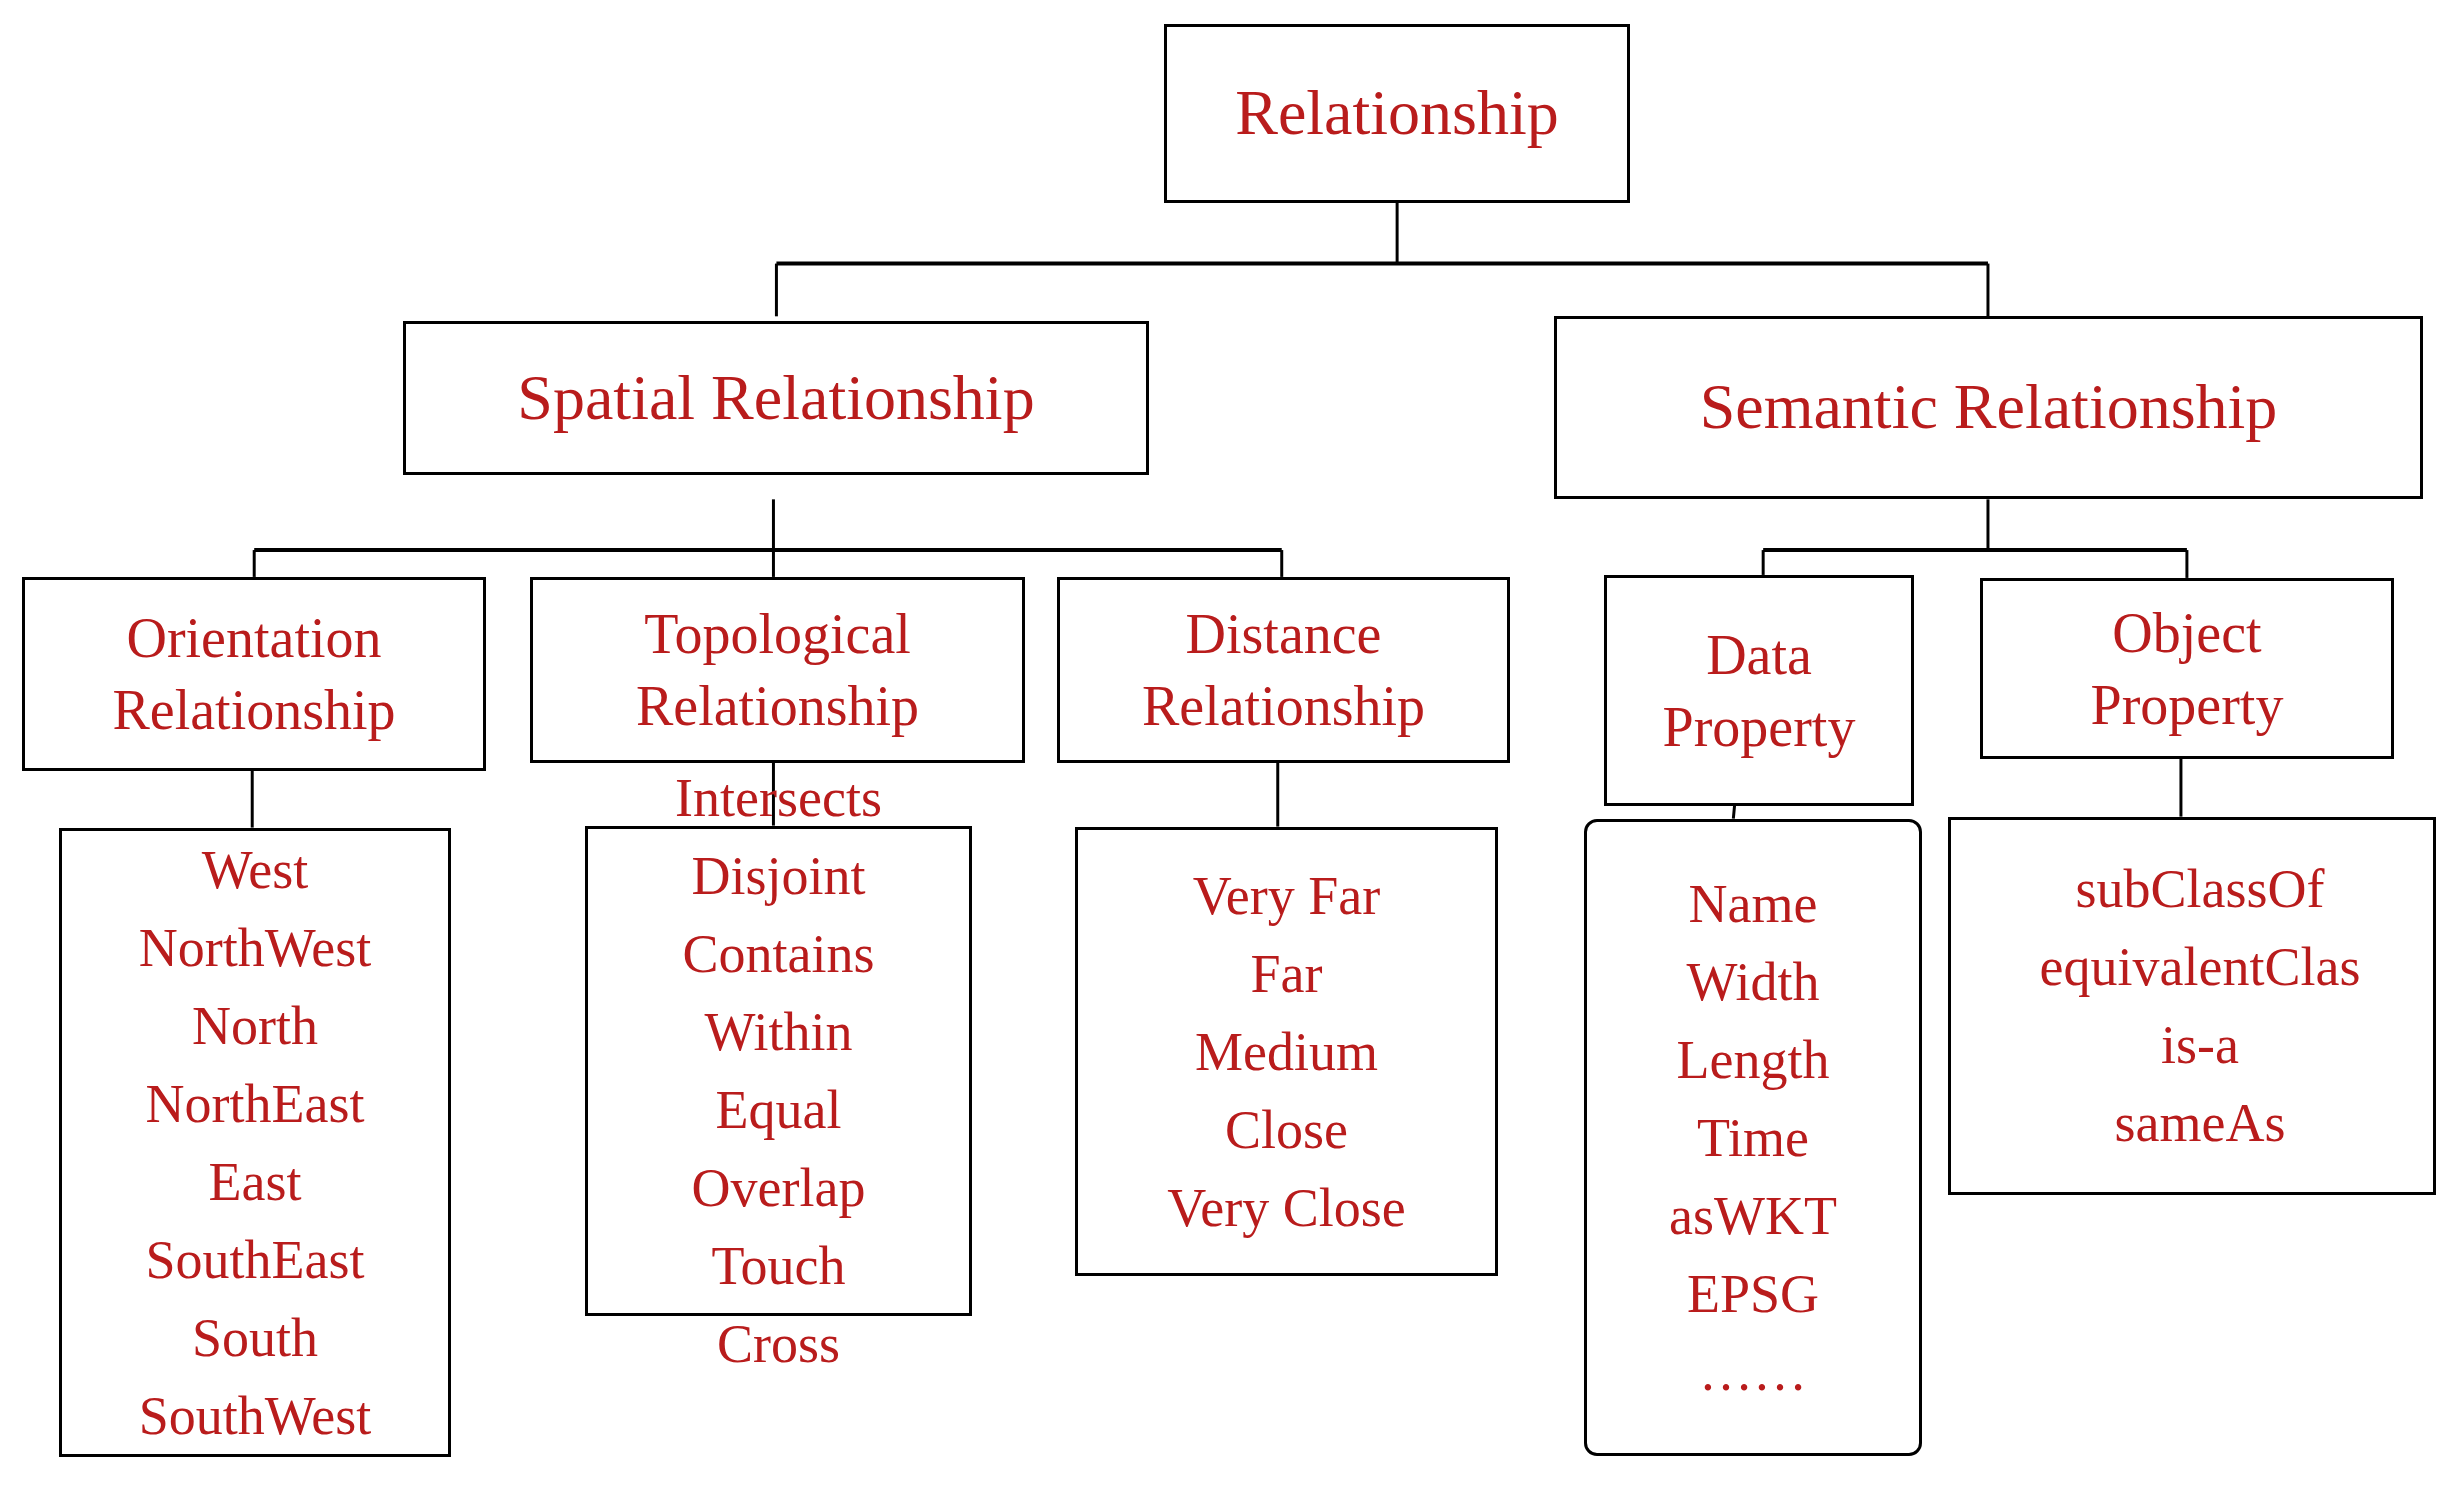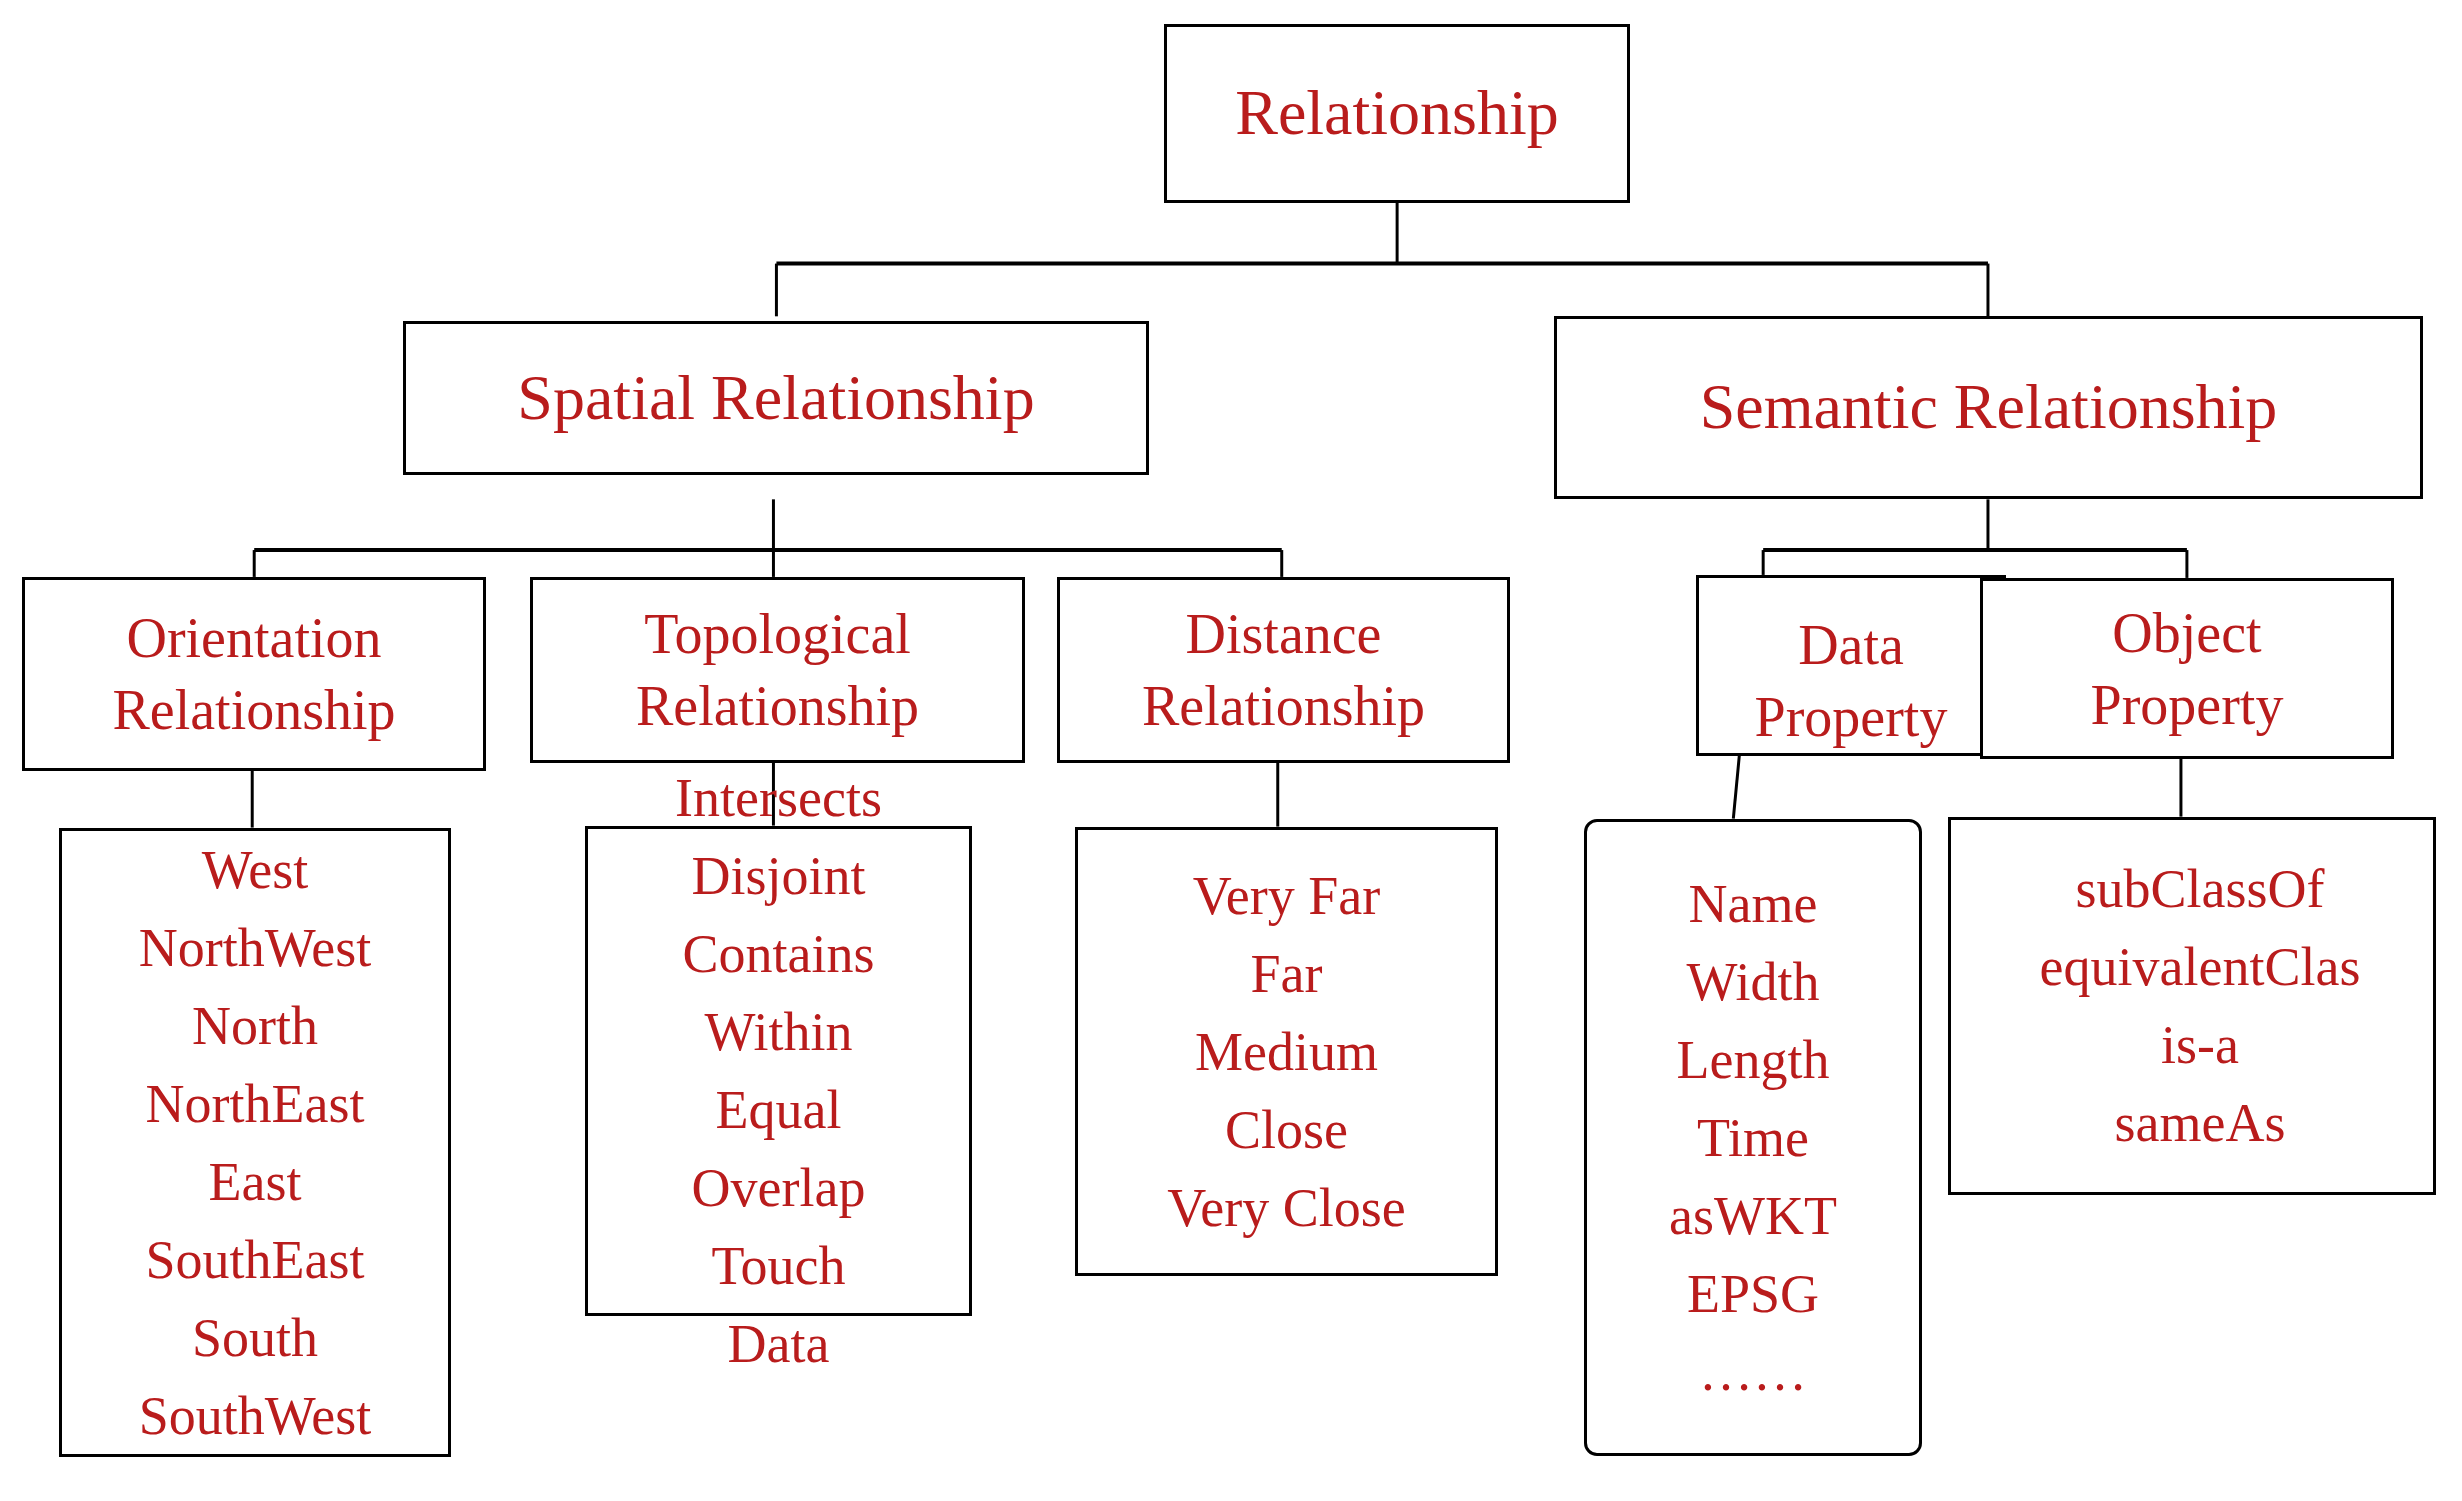--- a/index.html
+++ b/index.html
@@ -59,21 +59,21 @@
   .leaf .li {
     white-space: nowrap;
   }
   
   #box-root        { left: 1164px; top: 24px;  width: 466px; height: 179px; }
   #box-spatial     { left: 403px;  top: 321px; width: 746px; height: 154px; }
   #box-semantic    { left: 1554px; top: 316px; width: 869px; height: 183px; }
   #box-orientation { left: 22px;   top: 577px; width: 464px; height: 194px; }
   #box-topological { left: 530px;  top: 577px; width: 495px; height: 186px; }
   #box-distance    { left: 1057px; top: 577px; width: 453px; height: 186px; }
-  #box-data        { left: 1696px; top: 575px; width: 310px; height: 181px; align-items: flex-end; }
+  #box-data        { left: 1604px; top: 575px; width: 310px; height: 231px; }
   #box-object      { left: 1980px; top: 578px; width: 414px; height: 181px; }
   #leaf-orientation { left: 59px;   top: 828px; width: 392px; height: 629px; }
   #leaf-topological { left: 585px;  top: 826px; width: 387px; height: 490px; align-items: flex-end; }
   #leaf-distance    { left: 1075px; top: 827px; width: 423px; height: 449px; }
   #leaf-data        { left: 1584px; top: 819px; width: 338px; height: 637px; border-radius: 13px; }
   #leaf-object      { left: 1948px; top: 817px; width: 488px; height: 378px; padding-left: 16px; }
   #box-orientation .lbl { max-width: 378px; }
   #box-topological .lbl { max-width: 398px; }
   #box-distance    .lbl { max-width: 328px; }
   #box-data        .lbl { max-width: 249px; }
@@ -152,21 +152,21 @@
   </div>
   <div class="box leaf" id="leaf-topological">
     <div class="list">
         <div class="li">Intersects</div>
         <div class="li">Disjoint</div>
         <div class="li">Contains</div>
         <div class="li">Within</div>
         <div class="li">Equal</div>
         <div class="li">Overlap</div>
         <div class="li">Touch</div>
-        <div class="li">Data</div>
+        <div class="li">Cross</div>
       </div>
   </div>
   <div class="box leaf" id="leaf-distance">
     <div class="list">
         <div class="li">Very Far</div>
         <div class="li">Far</div>
         <div class="li">Medium</div>
         <div class="li">Close</div>
         <div class="li">Very Close</div>
       </div>

